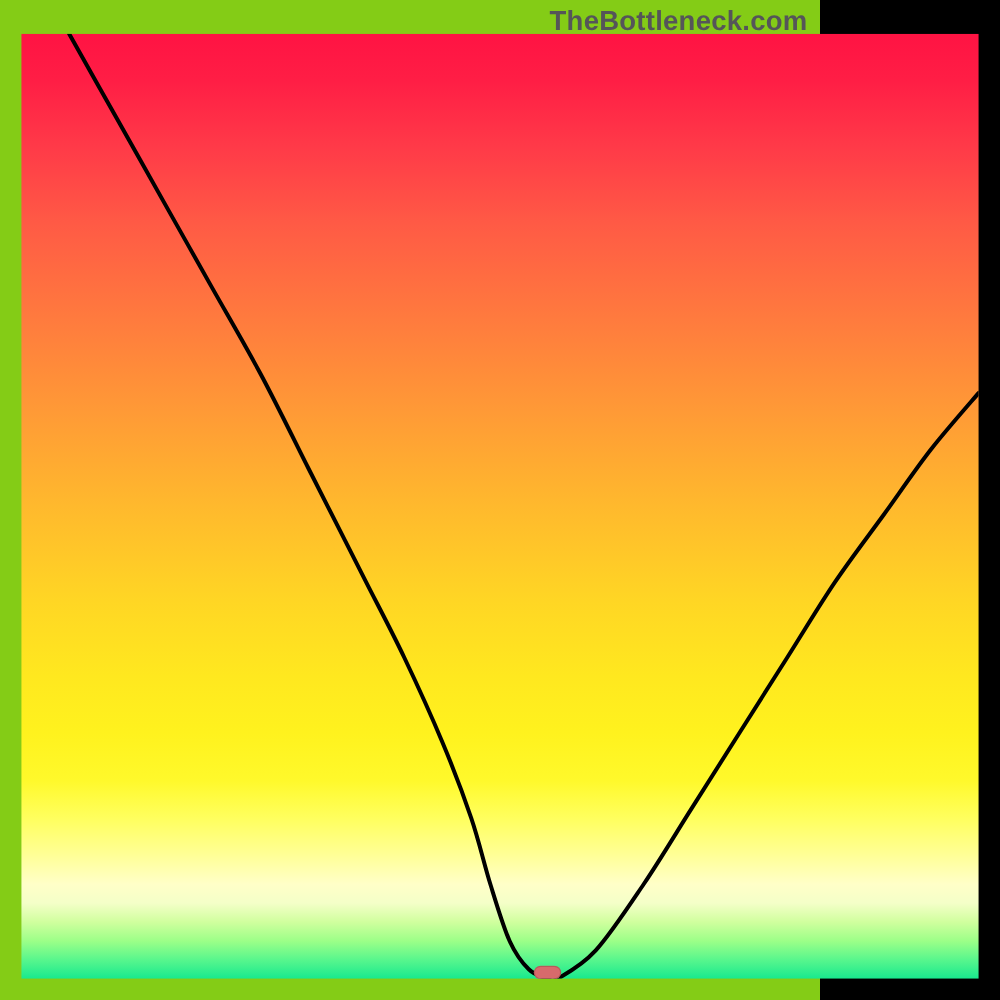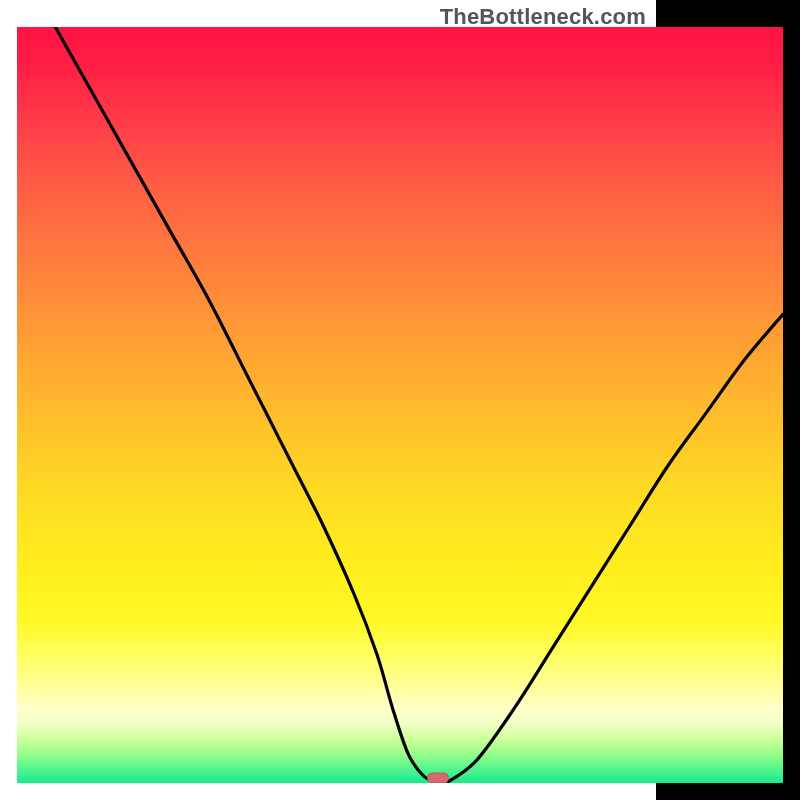--- a/index.html
+++ b/index.html
@@ -8,21 +8,21 @@
     width: 800px;
     height: 800px;
     background: #000;
     overflow: hidden;
     font-family: Arial, Helvetica, sans-serif;
   }
   .frame {
     position: relative;
     width: 656px;
     height: 800px;
-    background: #ffffff;
+    background: #84cc16;
   }
   .watermark {
     position: absolute;
     top: 4px;
     right: 10px;
     font-size: 22px;
     font-weight: 600;
     color: #555559;
     letter-spacing: 0.2px;
     z-index: 10;

